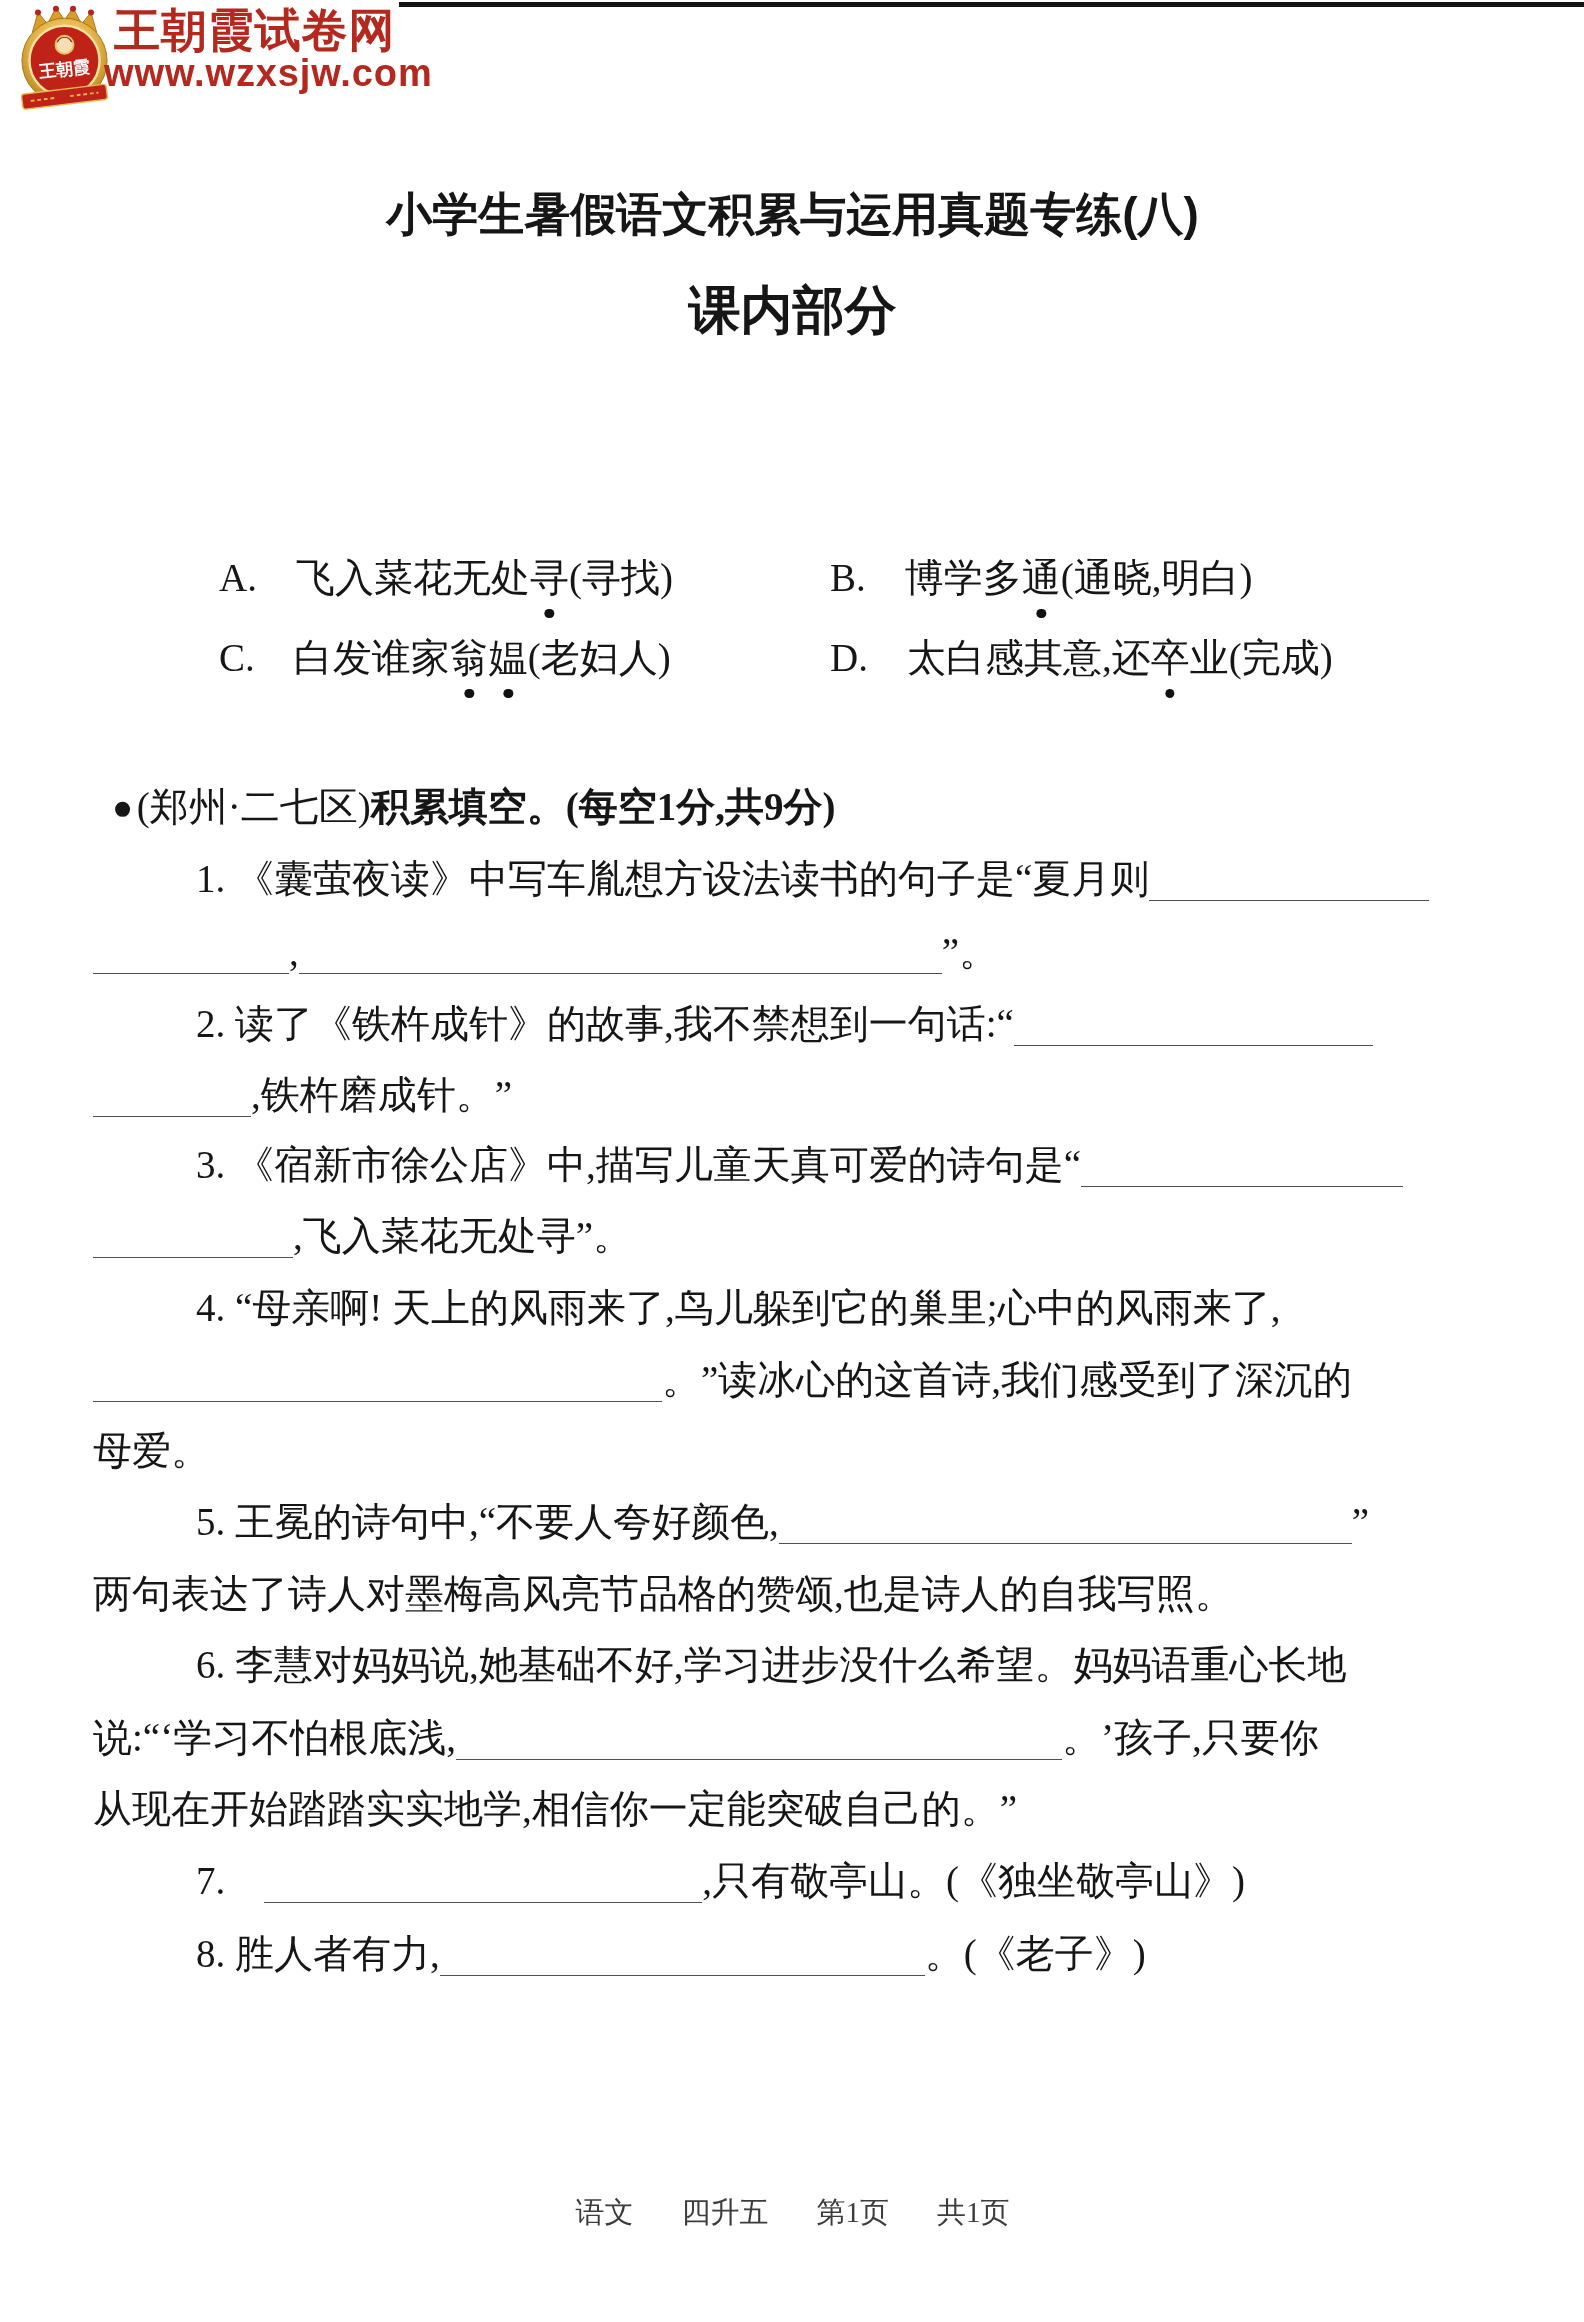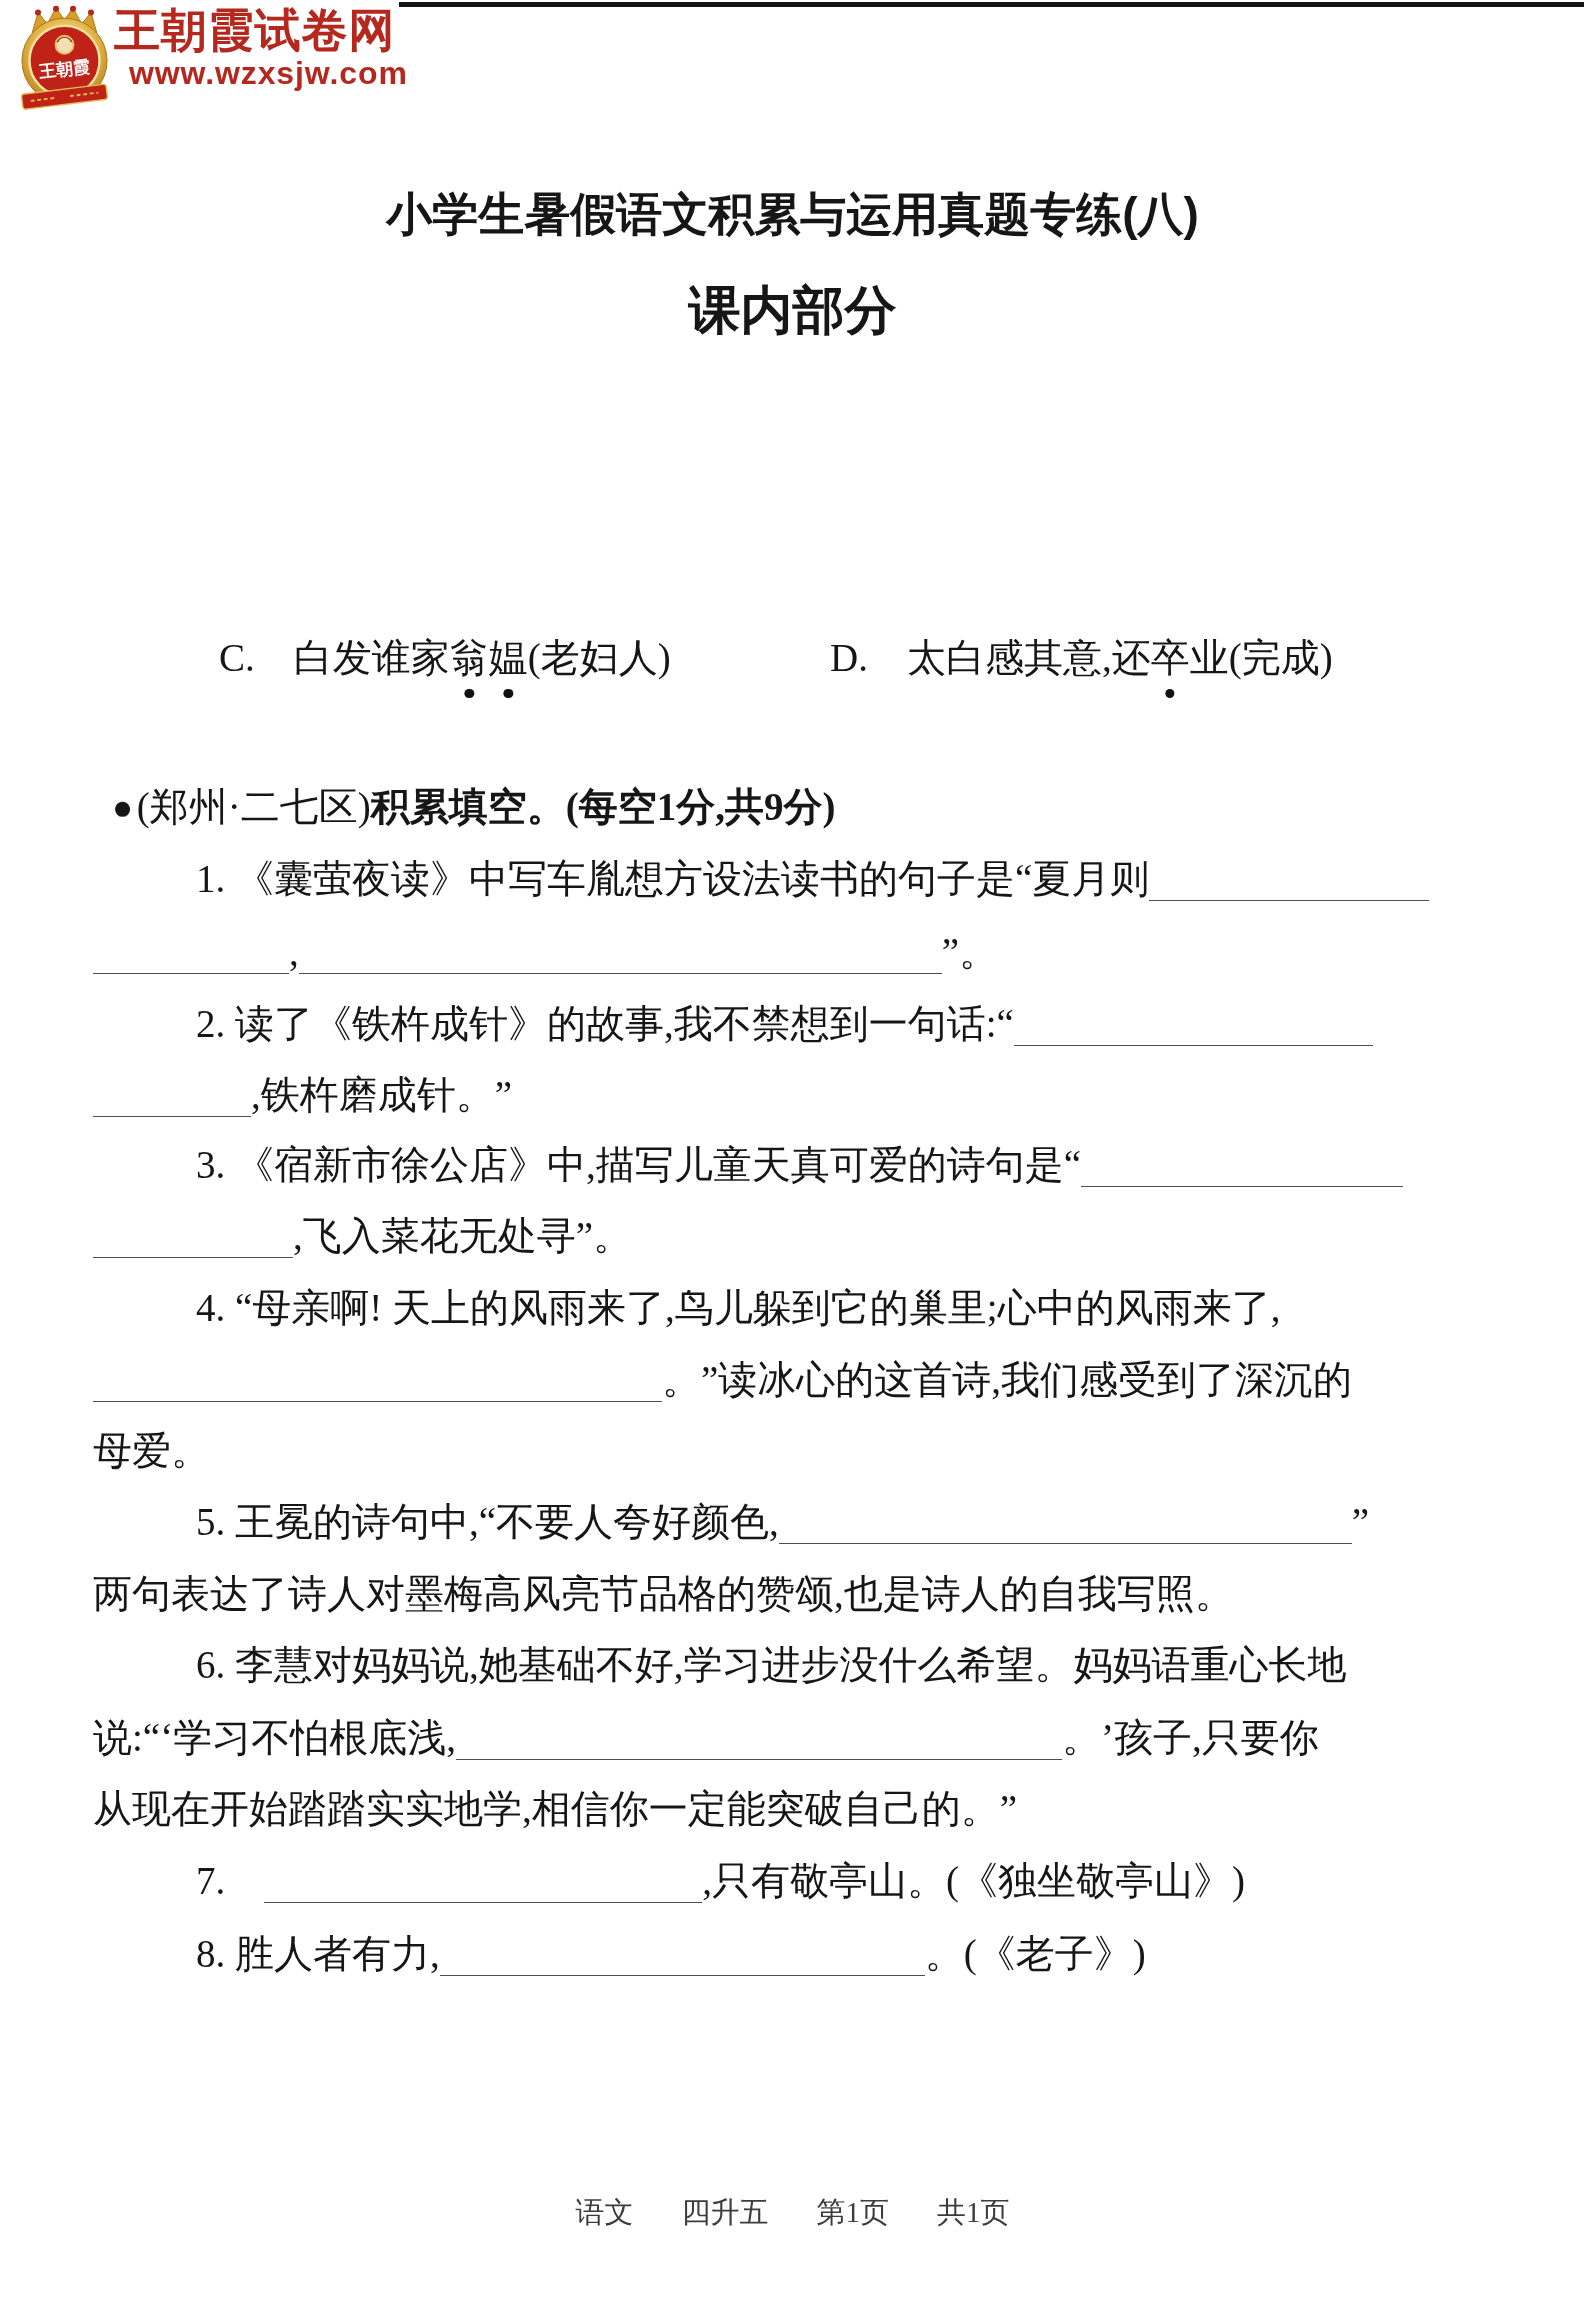--- a/index.html
+++ b/index.html
@@ -14,23 +14,23 @@
   
   .top-rule{position:absolute;left:399px;right:0;top:1.9px;height:4.7px;background:#141414;}
   .brand{position:absolute;left:17px;top:3.7px;width:438px;height:104px;}
   .brand-medal{position:absolute;left:0;top:0;}
   .brand-name{
     position:absolute;left:97px;top:1.9px;
     font-family:"Liberation Sans","DejaVu Sans",sans-serif;
     font-weight:700;font-size:46px;line-height:48px;color:#b5281e;letter-spacing:0.9px;
   }
   .brand-url{
-    position:absolute;left:112px;top:52px;
+    position:absolute;left:87px;top:52px;
     font-family:"Liberation Sans","DejaVu Sans",sans-serif;
-    font-weight:700;font-size:32px;line-height:34px;color:#b5281e;letter-spacing:0.9px;
+    font-weight:700;font-size:38px;line-height:34px;color:#b5281e;letter-spacing:0.9px;
   }
   
   .bline{
     position:absolute;
     font-size:39px;line-height:56px;height:56px;
     white-space:nowrap;
   }
   .center{left:0;right:0;text-align:center;}
   .h-title{font-family:"Liberation Sans","DejaVu Sans",sans-serif;font-weight:700;font-size:46px;}
   .h-sub{font-family:"Liberation Sans","DejaVu Sans",sans-serif;font-weight:700;font-size:52px;}
@@ -96,20 +96,21 @@
       </g>
     </svg>
     <div class="brand-name">王朝霞试卷网</div>
     <div class="brand-url">www.wzxsjw.com</div>
   </div>
 
   <div class="bline center h-title" style="top:186px">小学生暑假语文积累与运用真题专练(八)</div>
   <div class="bline center h-sub" style="top:282px">课内部分</div>
 
 
+  <div class="bline" style="top:550px;left:219px"><span class="opt"><span>A.　飞入菜花无处</span><span><span class="dot-char">寻</span></span><span>(寻找)</span></span><span class="opt"><span>B.　博学多</span><span><span class="dot-char">通</span></span><span>(通晓,明白)</span></span></div>
 
   <div class="bline" style="top:630px;left:219px"><span class="opt"><span>C.　白发谁家</span><span><span class="dot-char">翁</span><span class="dot-char">媪</span></span><span>(老妇人)</span></span><span class="opt"><span>D.　太白感其意,还</span><span><span class="dot-char">卒</span></span><span>业(完成)</span></span></div>
 
   <div class="bline" style="top:779px;left:112px"><span class="bullet">●</span><span>(郑州·二七区)</span><span class="stem-bold">积累填空。</span><span class="stem-bold">(每空1分,共9分)</span></div>
 
   <div class="bline" style="top:851px;left:196px"><span>1. 《囊萤夜读》中写车胤想方设法读书的句子是“夏月则</span><span class="blank" style="width:280px"></span></div>
   <div class="bline" style="top:924px;left:93px"><span class="blank" style="width:196px"></span><span>,</span><span class="blank" style="width:643px"></span><span>”。</span></div>
 
   <div class="bline" style="top:996px;left:196px"><span>2. 读了《铁杵成针》的故事,我不禁想到一句话:“</span><span class="blank" style="width:359px"></span></div>
   <div class="bline" style="top:1067px;left:93px"><span class="blank" style="width:158px"></span><span>,铁杵磨成针。”</span></div>

